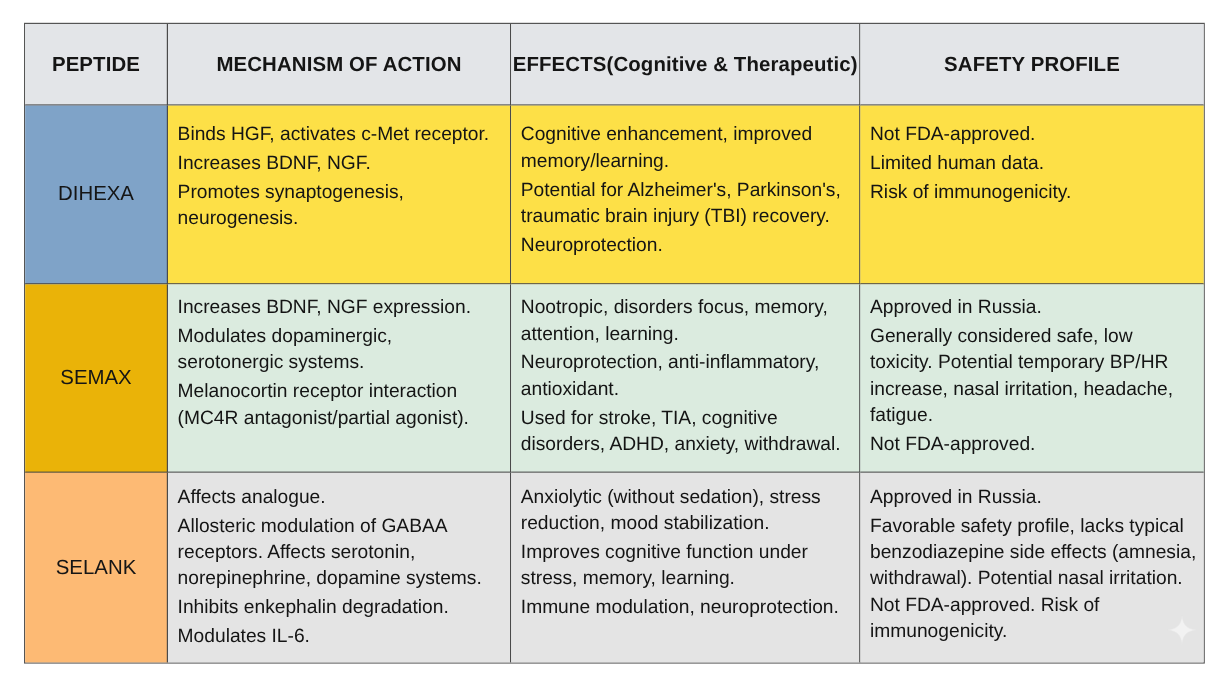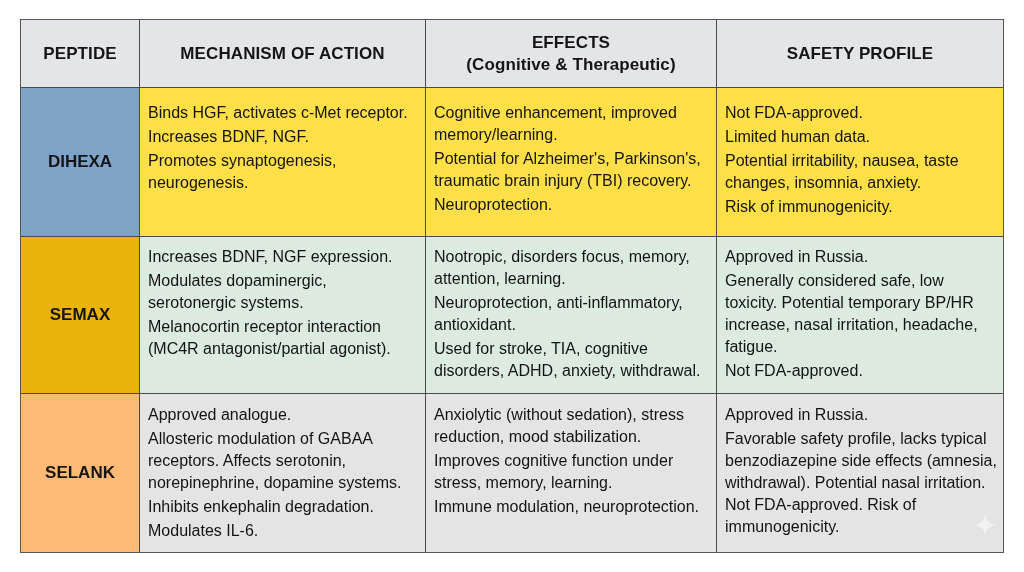--- a/index.html
+++ b/index.html
@@ -41,27 +41,27 @@
     display: flex;
     align-items: center;
     justify-content: center;
     text-align: center;
     font-weight: bold;
     font-size: 17px;
     line-height: 22px;
     letter-spacing: 0.1px;
     color: #151515;
   }
-  .hdr .stack { display: flex; flex-direction: column; align-items: center; text-align: center; }
+  .hdr .stack { display: flex; flex-direction: row; align-items: center; text-align: center; }
 
   .name {
     display: flex;
     align-items: center;
     justify-content: center;
-    font-weight: bold;
+    font-weight: normal;
     font-size: 17px;
     color: #151515;
   }
   .body-cell {
     padding: 14px 6px 6px 8px;
     font-size: 16px;
     line-height: 22px;
     color: #141414;
   }
   .body-cell .para { display: block; margin-bottom: 2px; }
@@ -113,21 +113,20 @@
     <span class="para">Promotes synaptogenesis, neurogenesis.</span>
   </div>
   <div class="cell body-cell row-dihexa">
     <span class="para">Cognitive enhancement, improved memory/learning.</span>
     <span class="para">Potential for Alzheimer's, Parkinson's, traumatic brain injury (TBI) recovery.</span>
     <span class="para">Neuroprotection.</span>
   </div>
   <div class="cell body-cell row-dihexa last-col">
     <span class="para">Not FDA-approved.</span>
     <span class="para">Limited human data.</span>
-    <span class="para">Potential irritability, nausea, taste changes, insomnia, anxiety.</span>
     <span class="para">Risk of immunogenicity.</span>
   </div>
 
   <div class="cell name row-semax">
     <span>SEMAX</span>
   </div>
   <div class="cell body-cell row-semax">
     <span class="para">Increases BDNF, NGF expression.</span>
     <span class="para">Modulates dopaminergic, serotonergic systems.</span>
     <span class="para">Melanocortin receptor interaction (MC4R antagonist/partial agonist).</span>
@@ -140,21 +139,21 @@
   <div class="cell body-cell row-semax last-col">
     <span class="para">Approved in Russia.</span>
     <span class="para">Generally considered safe, low toxicity. Potential temporary BP/HR increase, nasal irritation, headache, fatigue.</span>
     <span class="para">Not FDA-approved.</span>
   </div>
 
   <div class="cell name row-selank last-row">
     <span>SELANK</span>
   </div>
   <div class="cell body-cell row-selank last-row">
-    <span class="para">Approved analogue.</span>
+    <span class="para">Affects analogue.</span>
     <span class="para">Allosteric modulation of GABAA receptors. Affects serotonin, norepinephrine, dopamine systems.</span>
     <span class="para">Inhibits enkephalin degradation.</span>
     <span class="para">Modulates IL-6.</span>
   </div>
   <div class="cell body-cell row-selank last-row">
     <span class="para">Anxiolytic (without sedation), stress reduction, mood stabilization.</span>
     <span class="para">Improves cognitive function under stress, memory, learning.</span>
     <span class="para">Immune modulation, neuroprotection.</span>
   </div>
   <div class="cell body-cell row-selank last-col last-row">

